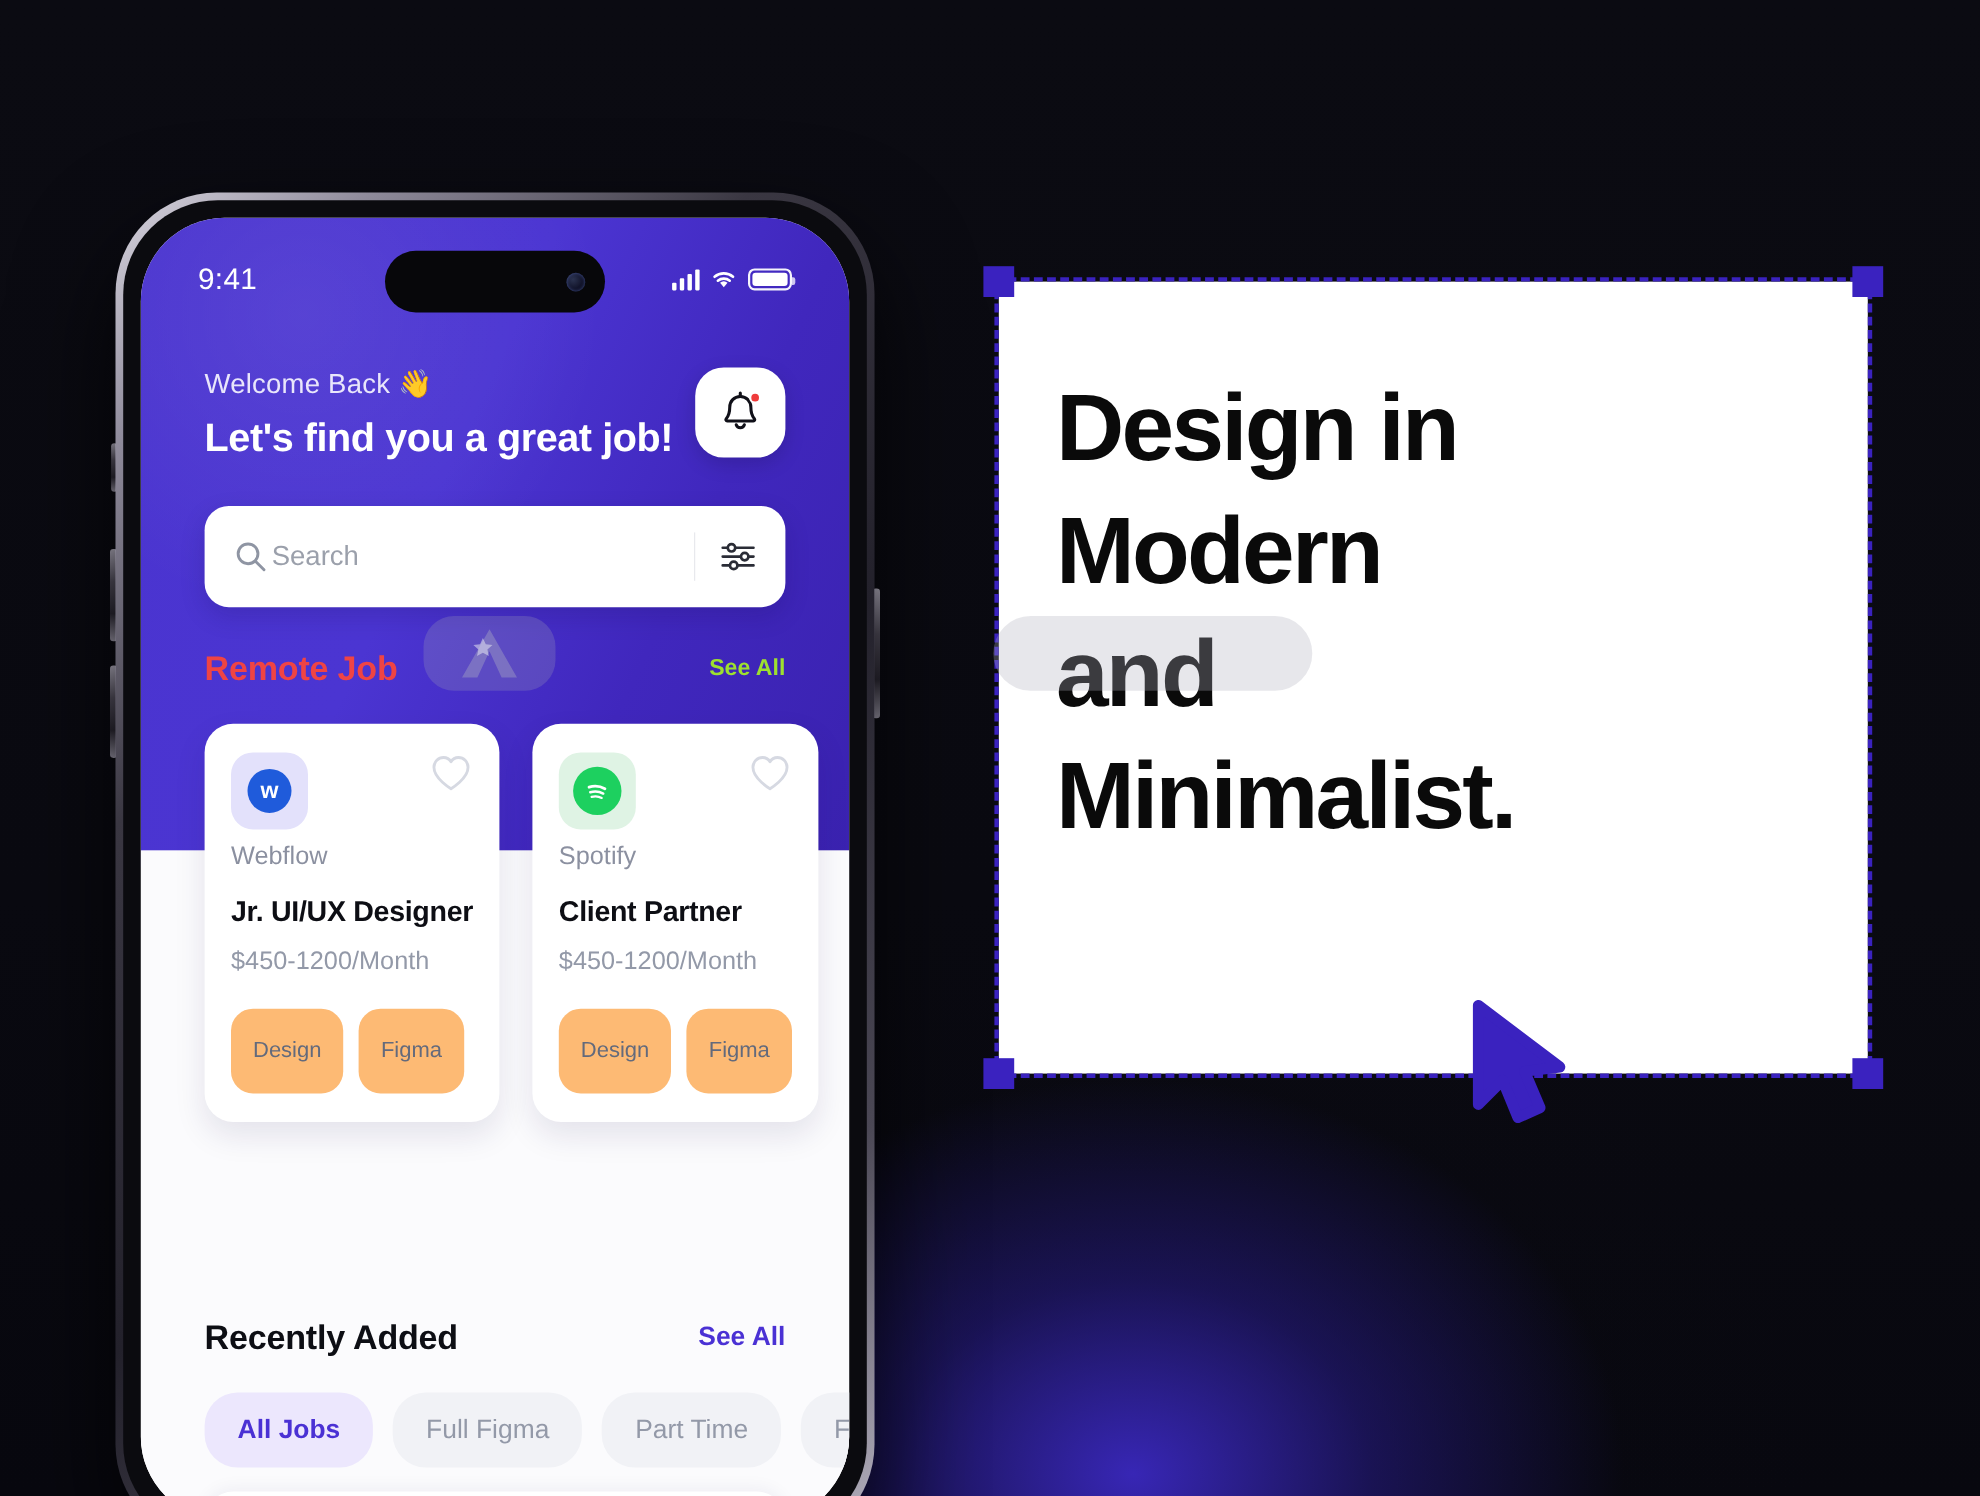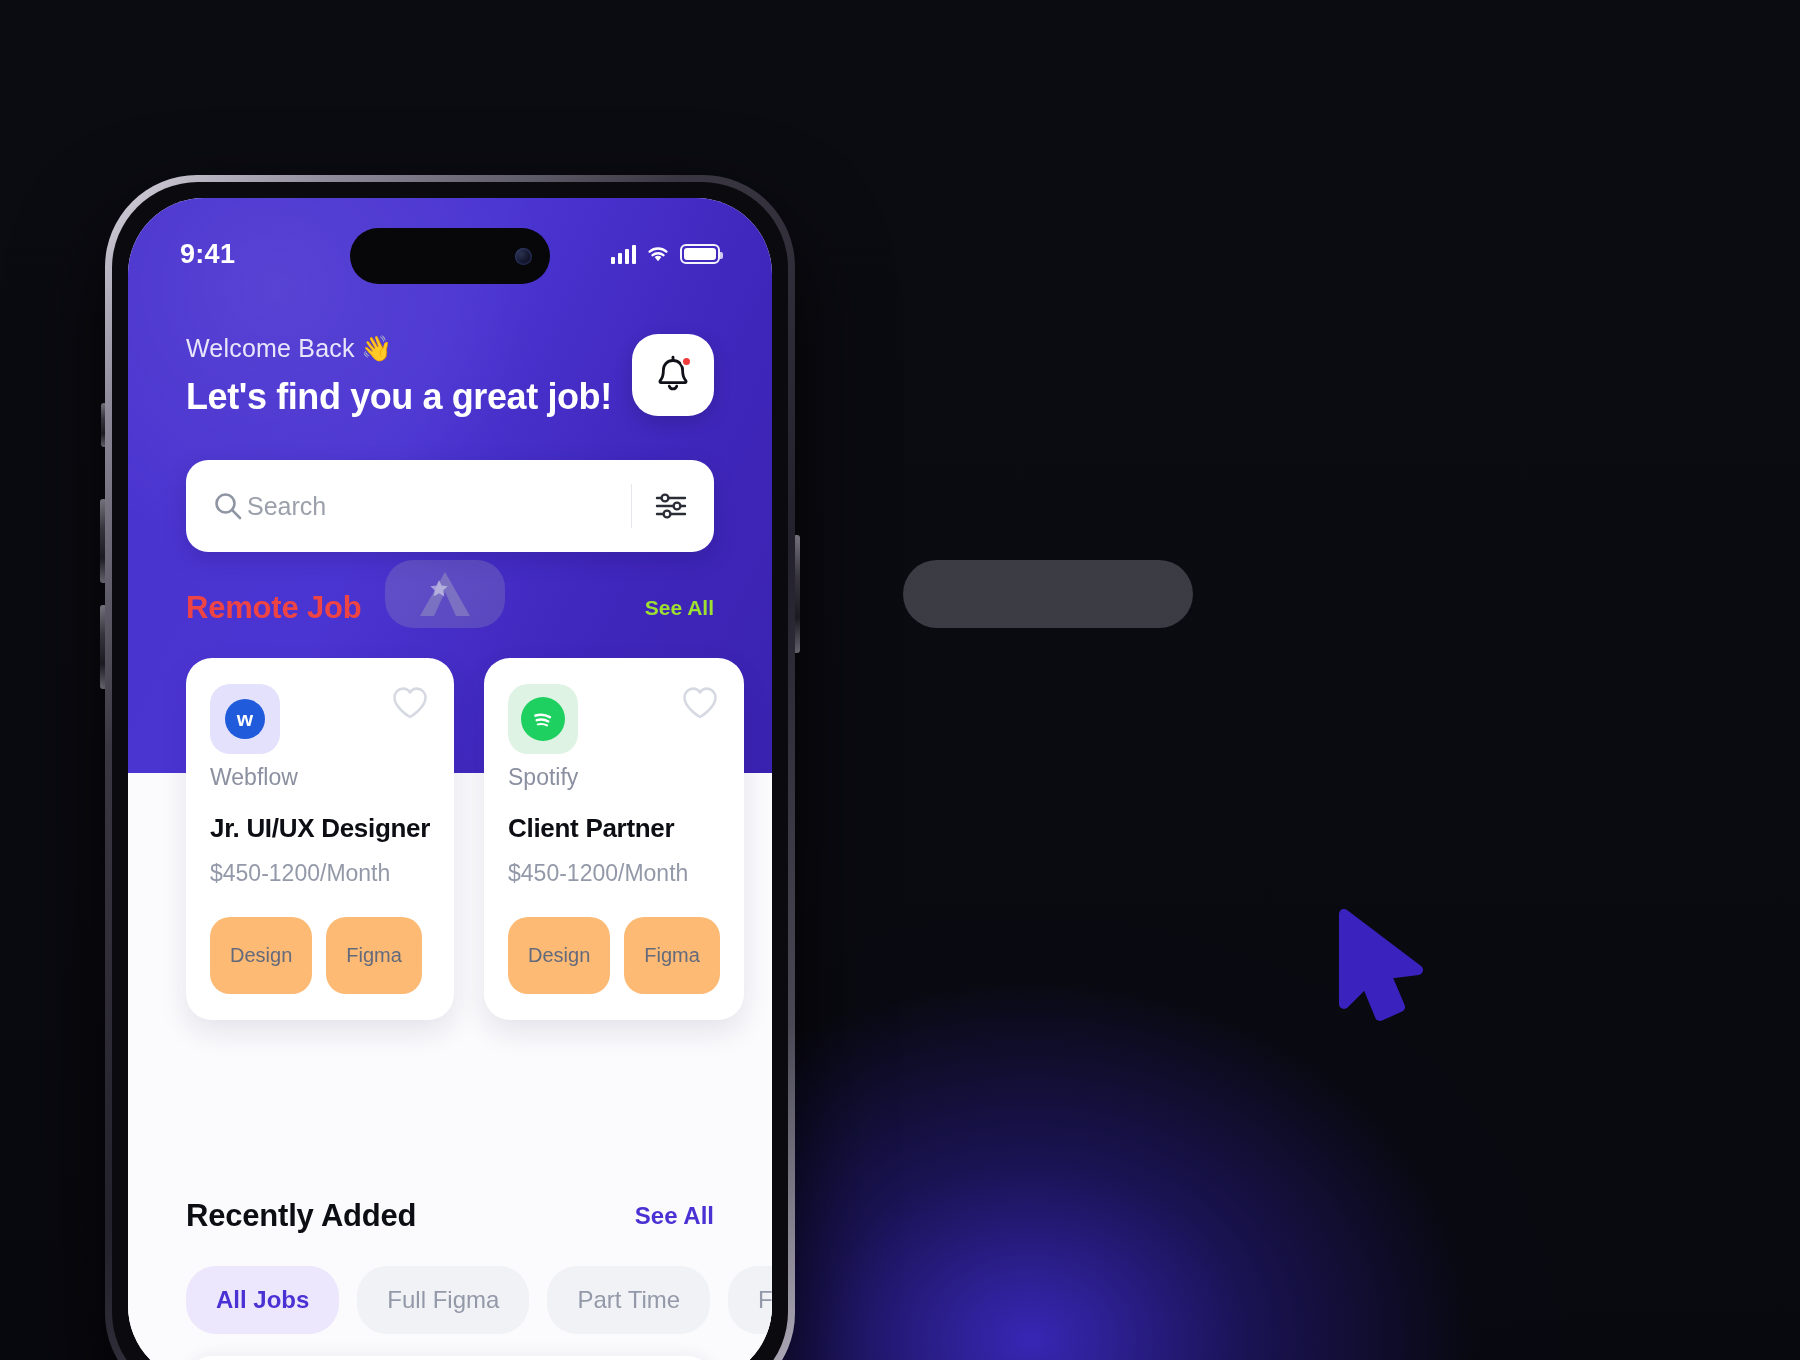--- a/index.html
+++ b/index.html
@@ -62,21 +62,21 @@
   }
 
   
   .statusbar {
     position: absolute; top: 34px; left: 0; right: 0; height: 44px;
     display: flex; align-items: center; justify-content: space-between;
     padding: 0 52px;
     color: #fff;
     z-index: 6;
   }
-  .sb-time { font-size: 27px; font-weight: 700; letter-spacing: .3px; }
+  .sb-time { font-size: 27px; font-weight: 400; letter-spacing: .3px; }
   .sb-right { display: flex; align-items: center; gap: 9px; }
   .bars { display: flex; align-items: flex-end; gap: 3px; height: 19px; }
   .bars i { display:block; width: 4px; background:#fff; border-radius:1px; }
   .bars i:nth-child(1){height:7px}
   .bars i:nth-child(2){height:11px}
   .bars i:nth-child(3){height:15px}
   .bars i:nth-child(4){height:19px}
   .batt {
     width: 40px; height: 20px; border: 2px solid rgba(255,255,255,.95);
     border-radius: 6px; position: relative; padding: 2px;
@@ -367,18 +367,32 @@
   <div id="watermark">
     <div class="wm-badge">
       <svg width="74" height="52" viewBox="0 0 74 52">
         <path d="M37 4 L62 48 H48 L37 24 L26 48 H12 Z" fill="rgba(170,170,195,0.40)"></path>
         <path d="M31 12l2.6 5.6 6.1.7-4.6 4.1 1.3 6-5.4-3.1-5.4 3.1 1.3-6-4.6-4.1 6.1-.7z" fill="rgba(225,225,240,0.55)"></path>
       </svg>
     </div>
     <div class="wm-pill"></div>
   </div>
 
+  <div id="sel-wrap">
+    <div class="sel-panel"></div>
+    <div class="sel-dash"></div>
+    <div class="sel-text">
+      <div>Design in</div>
+      <div>Modern</div>
+      <div>and</div>
+      <div>Minimalist.</div>
+    </div>
+    <div class="handle h-tl"></div>
+    <div class="handle h-tr"></div>
+    <div class="handle h-bl"></div>
+    <div class="handle h-br"></div>
+  </div>
 
   <svg id="cursor" viewBox="0 0 96 120">
     <path d="M8 6 L8 96 L30 74 L44 108 L64 99 L50 66 L82 62 Z" fill="#3a22bf" stroke="#3a22bf" stroke-width="10" stroke-linejoin="round"></path>
   </svg>
 
 </div>
 
 </body></html>

